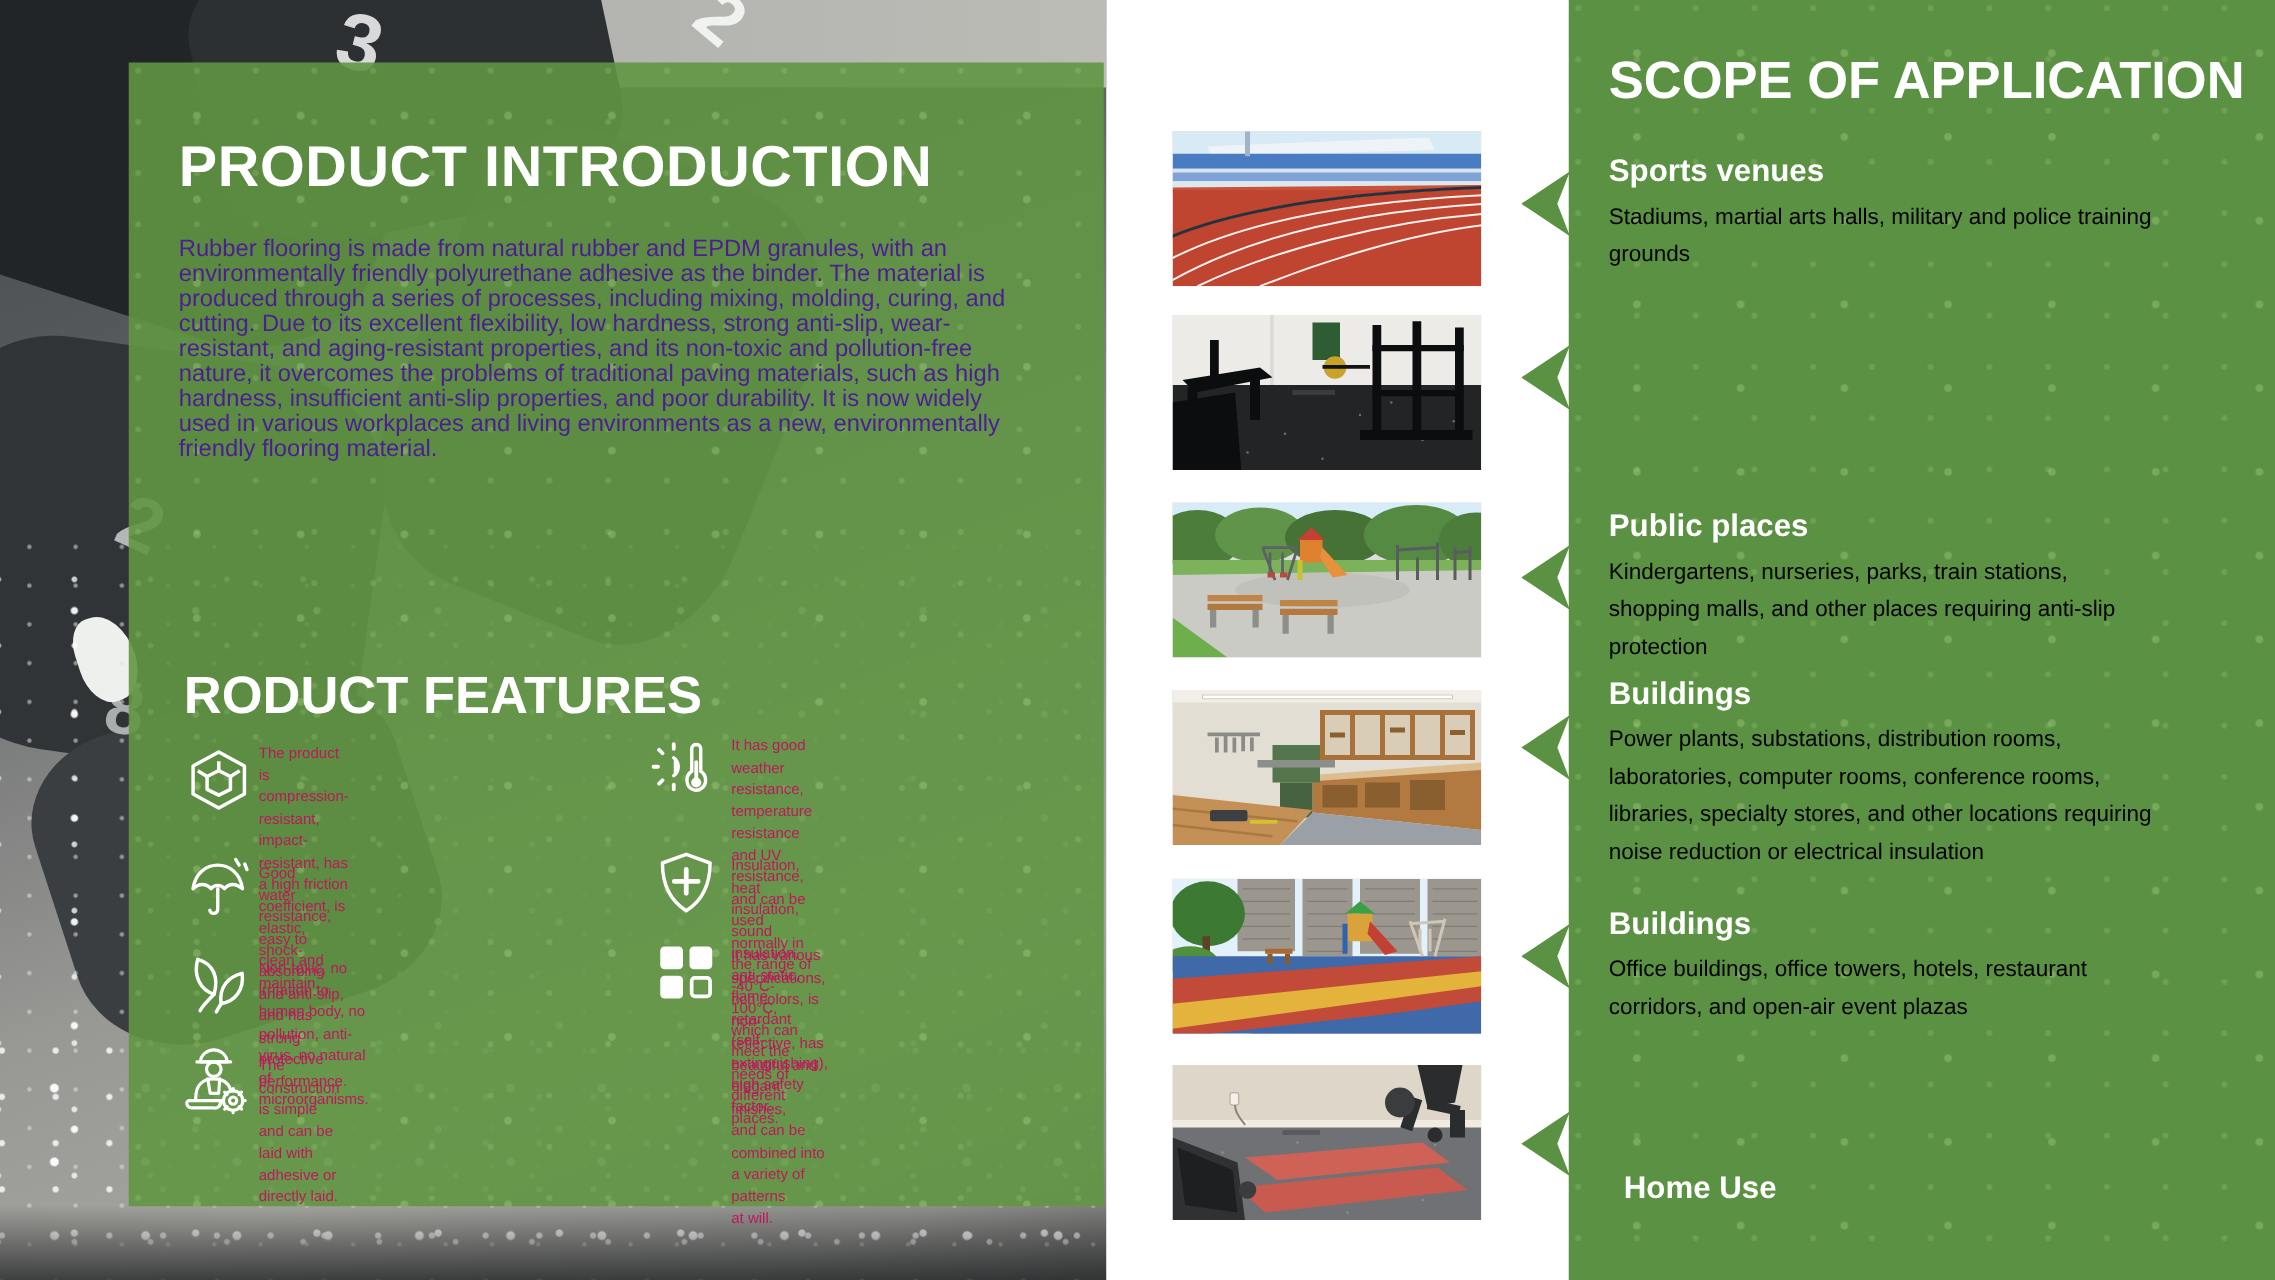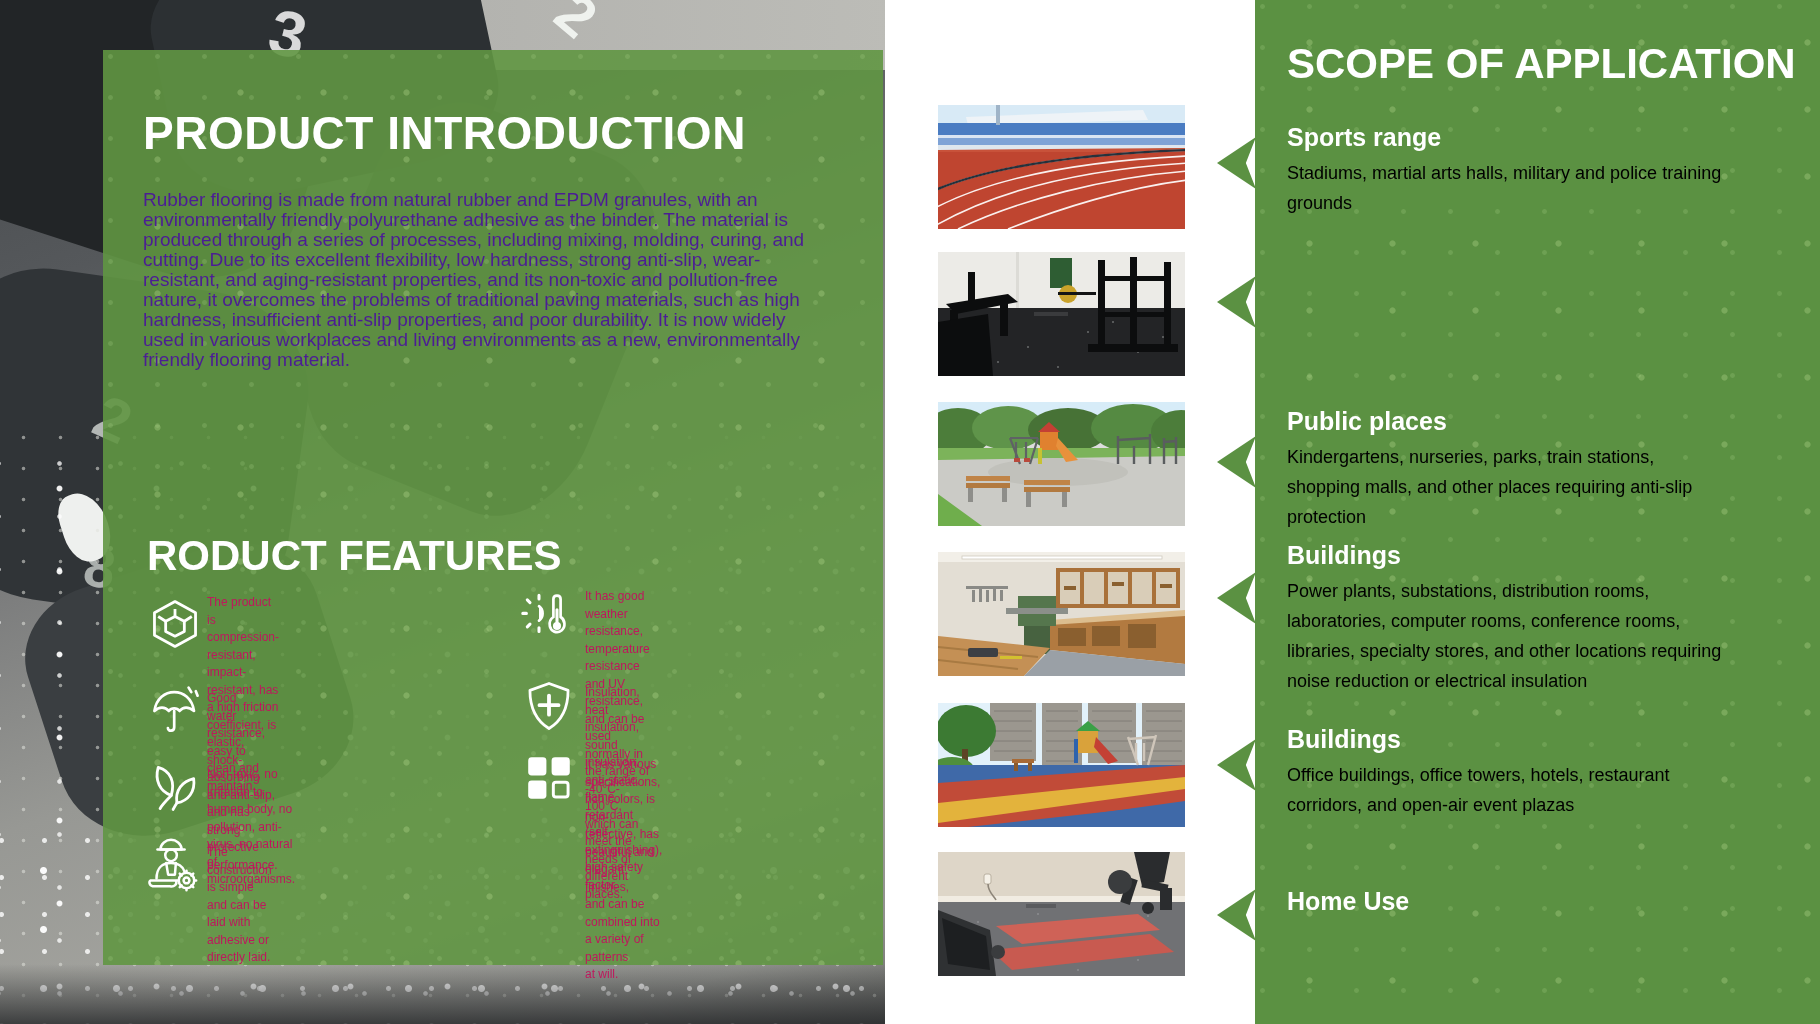--- a/index.html
+++ b/index.html
@@ -59,21 +59,21 @@
   .photo{position:absolute;left:938px;width:247px;height:124px;margin:0;overflow:hidden;background:#ddd;}
   .photo svg{display:block;}
 
   
   .right-panel{position:absolute;left:1255px;top:0;width:565px;height:1024px;
     background:#5b9142;color:#fff;}
   .scope-title{position:absolute;left:32px;top:40px;margin:0;font-size:42px;font-weight:bold;color:#fff;}
   .scope-section{position:absolute;left:32px;width:505px;}
   .scope-heading{margin:0;font-size:25px;font-weight:bold;color:#fff;line-height:34px;}
   .scope-body{margin:4px 0 0 0;font-size:18px;line-height:30px;color:#000000;white-space:pre-line;}
-  .s1{top:120px;} .s2{top:254px;} .s3{top:404px;} .s4{top:538px;} .s5{top:722px;} .s6{top:884px;}
+  .s1{top:120px;} .s2{top:254px;} .s3{top:404px;} .s4{top:538px;} .s5{top:722px;} .s6{top:933px;margin-left:12px;}
 
   
   .pointer{position:absolute;left:1217px;width:39px;height:52px;background:#5b9142;
     clip-path:polygon(100% 0,0 50%,100% 100%,74% 50%);}
   .p1{top:137px;} .p2{top:276px;} .p3{top:436px;} .p4{top:572px;} .p5{top:739px;} .p6{top:889px;}
 </style>
 </head>
 <body>
 
 <div class="canvas">
@@ -438,21 +438,21 @@
       </g>
       <rect x="88" y="52" width="30" height="4" fill="#5a5b5e"></rect>
     </svg>
   </figure>
 
   <section class="right-panel">
     <div class="green-speckle"></div>
     <h1 class="scope-title">SCOPE OF APPLICATION</h1>
 
     <div class="scope-section s1">
-      <h3 class="scope-heading">Sports range</h3>
+      <h3 class="scope-heading">Sports venues</h3>
       <p class="scope-body">Stadiums, martial arts halls, military and police training
 grounds</p>
     </div>
     <div class="scope-section s3">
       <h3 class="scope-heading">Public places</h3>
       <p class="scope-body">Kindergartens, nurseries, parks, train stations,
 shopping malls, and other places requiring anti-slip
 protection</p>
     </div>
     <div class="scope-section s4">

